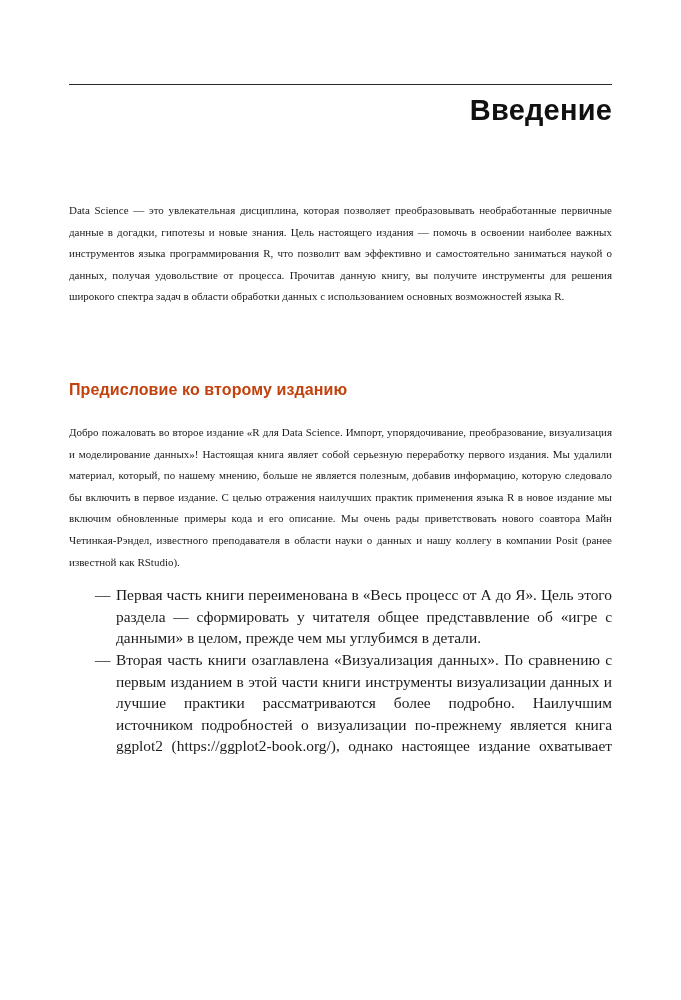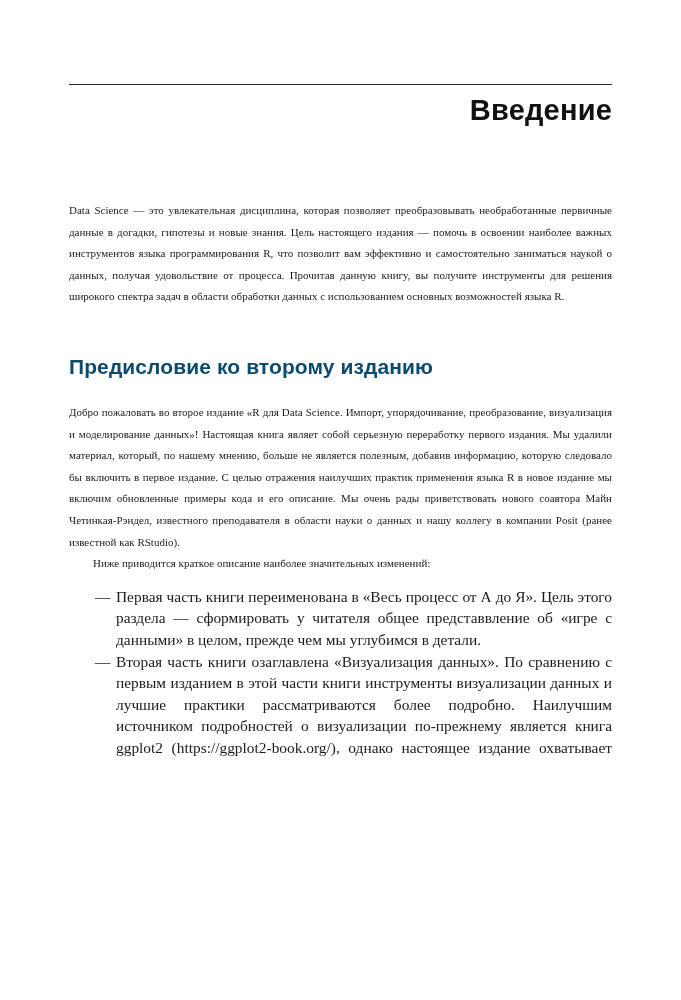--- a/index.html
+++ b/index.html
@@ -40,23 +40,23 @@
     text-align: justify;
     margin: 0;
     color: #1b1b1b;
   }
   .intro {
     margin-top: 73px;
   }
   .section-heading {
     font-family: "Liberation Sans", sans-serif;
     font-weight: 700;
-    font-size: 21px;
-    color: #0c4a6e;
-    margin: 47px 0 23px 0;
+    font-size: 16px;
+    color: #c2410c;
+    margin: 73px 0 23px 0;
     letter-spacing: 0.1px;
   }
   .indent-first {
     text-indent: 24px;
   }
   .dash-list {
     list-style: none;
     margin: 11px 0 0 0;
     padding: 0;
   }
@@ -108,21 +108,20 @@
       <hr class="title-rule">
       <h1 class="chapter-title">Введение</h1>
     </div>
 
     <p class="body-para intro">Data Science — это увлекательная дисциплина, которая позволяет преобразовывать необработанные первичные данные в догадки, гипотезы и новые знания. Цель настоящего издания — помочь в освоении наиболее важных инструментов языка программирования R, что позволит вам эффективно и самостоятельно заниматься наукой о данных, получая удовольствие от процесса. Прочитав данную книгу, вы получите инструменты для решения широкого спектра задач в области обработки данных с использованием основных возможностей языка R.</p>
 
     <h2 class="section-heading">Предисловие ко второму изданию</h2>
 
     <p class="body-para">Добро пожаловать во второе издание «R для Data Science. Импорт, упорядочивание, преобразование, визуализация и моделирование данных»! Настоящая книга являет собой серьезную переработку первого издания. Мы удалили материал, который, по нашему мнению, больше не является полезным, добавив информацию, которую следовало бы включить в первое издание. С целью отражения наилучших практик применения языка R в новое издание мы включим обновленные примеры кода и его описание. Мы очень рады приветствовать нового соавтора Майн Четинкая-Рэндел, известного преподавателя в области науки о данных и нашу коллегу в компании Posit (ранее известной как RStudio).</p>
 
-    <p class="body-para indent-first">Ниже приводится краткое описание наиболее значительных изменений:</p>
 
     <ul class="dash-list">
       <li class="dash-item">
         <span class="dash">—</span>
         <span class="li-text">Первая часть книги переименована в «Весь процесс от А до Я». Цель этого раздела — сформировать у читателя общее представвление об «игре с данными» в целом, прежде чем мы углубимся в детали.</span>
       </li>
       <li class="dash-item">
         <span class="dash">—</span>
         <span class="li-text">Вторая часть книги озаглавлена «Визуализация данных». По сравнению с первым изданием в этой части книги инструменты визуализации данных и лучшие практики рассматриваются более подробно. Наилучшим источником подробностей о визуализации по-прежнему является книга ggplot2 (https://ggplot2-book.org/), однако настоящее издание охватывает большее количество ключевых методов работы.</span>
       </li>

